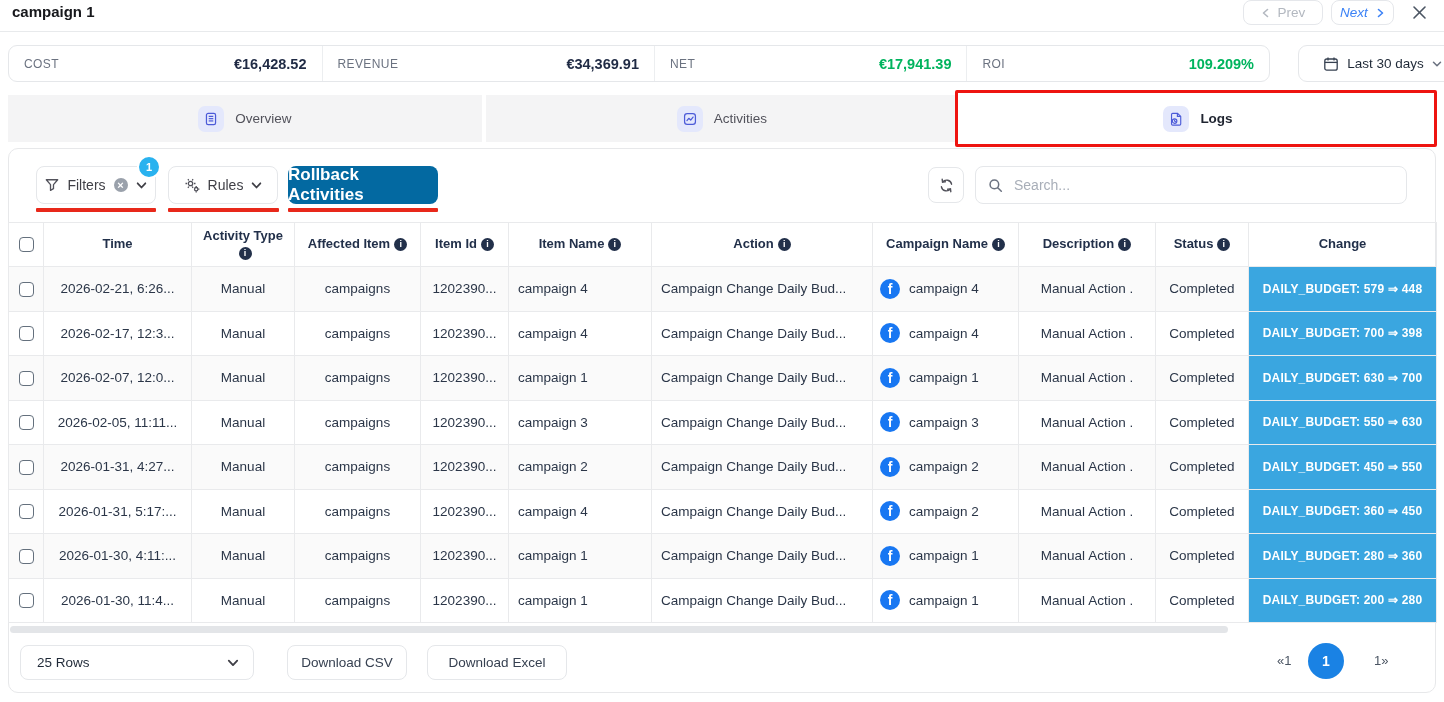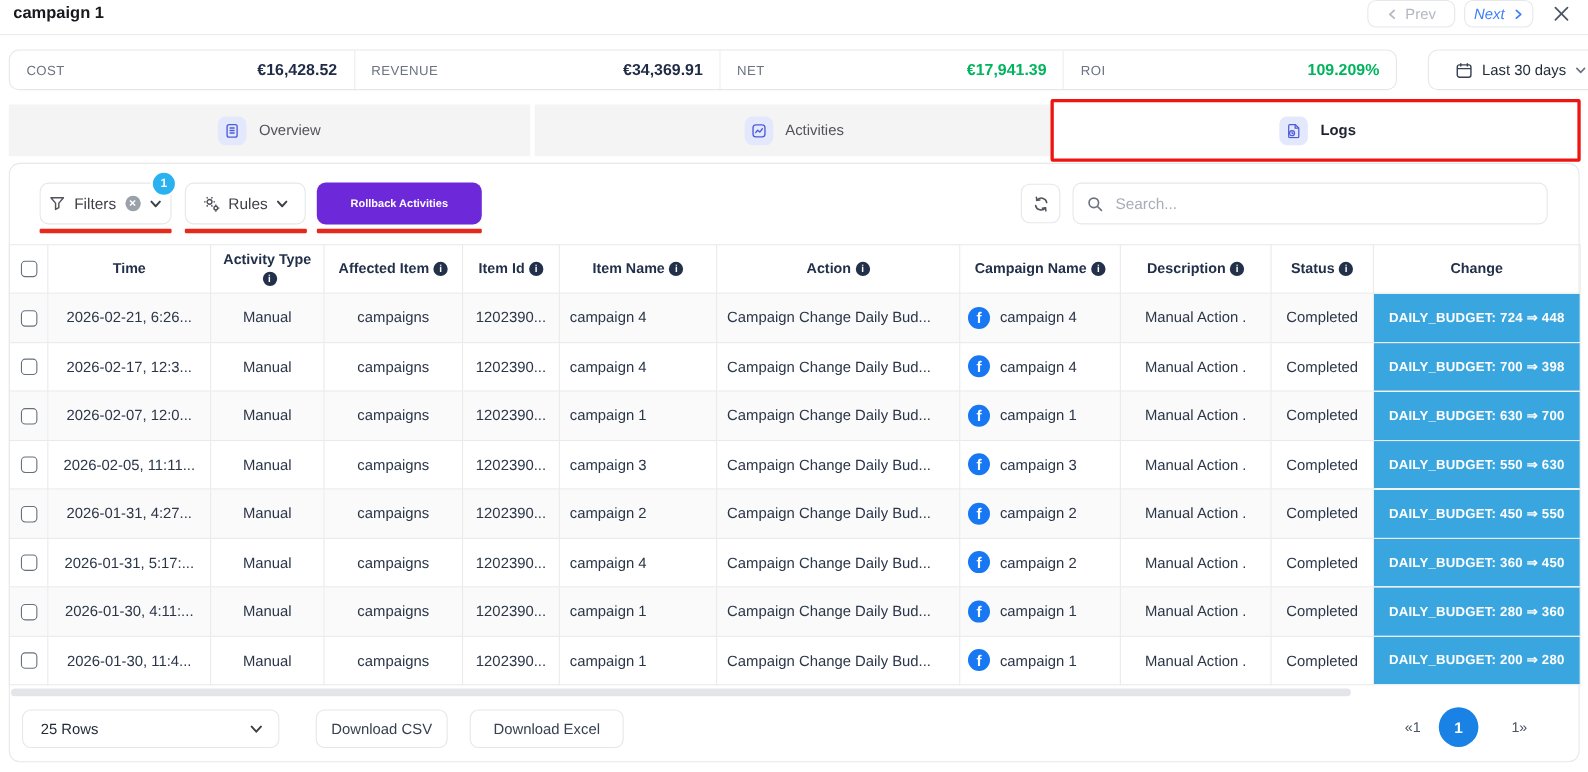--- a/index.html
+++ b/index.html
@@ -43,22 +43,22 @@
   #ann-u-rollback{left:288px;width:150px;}
 
   
   #card{position:absolute;left:8px;top:148px;width:1428px;height:545px;border:1px solid #e7e8ea;border-radius:10px;box-sizing:border-box;background:#fff;}
 
   
   .tb-btn{position:absolute;height:38px;border:1px solid #e5e7ea;border-radius:8px;background:#fff;box-sizing:border-box;
     display:flex;align-items:center;justify-content:center;gap:8px;font-size:14px;color:#3f3f46;cursor:pointer;}
   #filters-btn{left:36px;top:166px;width:120px;}
   #rules-btn{left:168px;top:166px;width:110px;}
-  #rollback-btn{position:absolute;left:288px;top:166px;width:150px;height:38px;border:none;border-radius:8px;background:#6d28d9;
-    color:#fff;font-size:10px;font-weight:700;display:flex;align-items:center;justify-content:center;cursor:pointer;}
+  #rollback-btn{position:absolute;left:288px;top:166px;width:150px;height:38px;border:none;border-radius:8px;background:#0369a1;
+    color:#fff;font-size:17px;font-weight:700;display:flex;align-items:center;justify-content:center;cursor:pointer;}
   #filters-badge{position:absolute;left:137px;top:155px;width:20px;height:20px;border-radius:50%;background:#29b2ef;border:2px solid #fff;
     box-sizing:content-box;color:#fff;font-size:11px;font-weight:700;display:flex;align-items:center;justify-content:center;}
   .xcircle{width:14px;height:14px;border-radius:50%;background:#9aa1ab;color:#fff;display:flex;align-items:center;justify-content:center;}
   .xcircle::after{content:"\00d7";font-size:11px;font-weight:700;line-height:1;}
   #refresh-btn{position:absolute;left:928px;top:167px;width:36px;height:36px;border:1px solid #e5e7ea;border-radius:8px;background:#fff;
     box-sizing:border-box;display:flex;align-items:center;justify-content:center;color:#52525b;cursor:pointer;}
   #search-box{position:absolute;left:975px;top:166px;width:432px;height:38px;border:1px solid #e5e7ea;border-radius:8px;background:#fff;
     box-sizing:border-box;display:flex;align-items:center;gap:9px;padding:0 12px;}
   #search-input{border:none;outline:none;flex:1;font-size:14px;color:#374151;font-family:"Liberation Sans",sans-serif;background:transparent;}
   #search-input::placeholder{color:#a8aeb8;}
@@ -303,21 +303,21 @@
             <td class="c-left">campaign 4</td>
             <td class="c-left">Campaign Change Daily Bud...</td>
             <td class="campaign-cell">
               <span class="camp-inner">
                 <span class="fb-icon">f</span>
                 <span>campaign 4</span>
               </span>
             </td>
             <td>Manual Action .</td>
             <td>Completed</td>
-            <td class="change-cell">DAILY_BUDGET: 724 ⇒ 448</td>
+            <td class="change-cell">DAILY_BUDGET: 579 ⇒ 448</td>
           </tr>
           <tr>
             <td class="cb-cell"><input type="checkbox" style=""></td>
             <td>2026-02-17, 12:3...</td>
             <td>Manual</td>
             <td>campaigns</td>
             <td>1202390...</td>
             <td class="c-left">campaign 4</td>
             <td class="c-left">Campaign Change Daily Bud...</td>
             <td class="campaign-cell">

